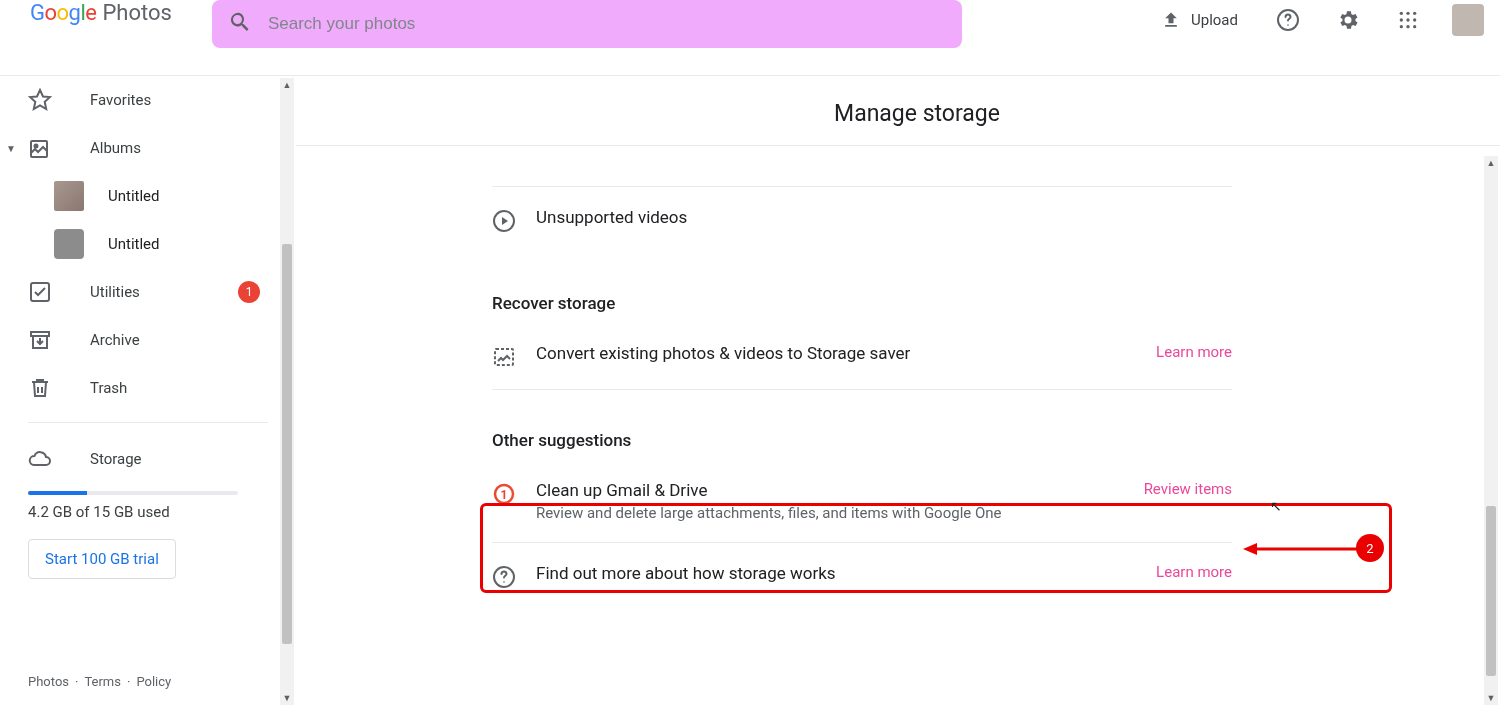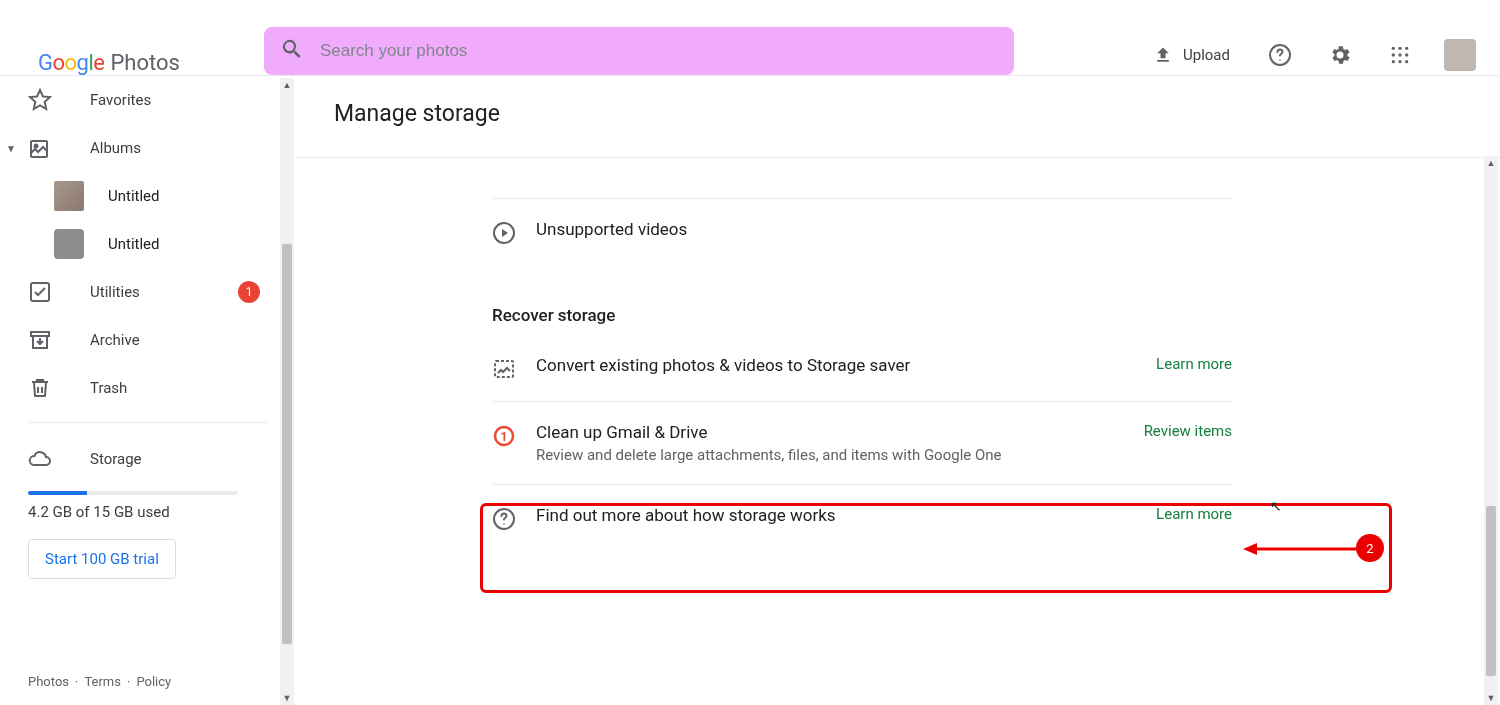--- a/index.html
+++ b/index.html
@@ -1,19 +1,19 @@
 <!DOCTYPE html>
 <html><head>
 <meta charset="utf-8">
 <style>
 * { box-sizing: border-box; margin: 0; padding: 0; }
 body { font-family: "Google Sans", Roboto, Arial, sans-serif; color: #202124; background: #fff; width: 1500px; height: 705px; overflow: hidden; position: relative; }
 
 
-.header { position: absolute; top: 0; left: 0; right: 0; height: 76px; display: flex; align-items: flex-end; padding: 0 24px; border-bottom: 1px solid #e8eaed; gap: 44px; }
+.header { position: absolute; top: 0; left: 0; right: 0; height: 76px; display: flex; align-items: flex-start; padding: 0 16px; border-bottom: 1px solid #e8eaed; }
 .logo { display: flex; align-items: center; gap: 2px; margin-left: 14px; margin-right: 40px; }
 .logo-text { font-size: 22px; letter-spacing: -0.5px; }
 .g-blue { color: #4285f4; } .g-red { color: #ea4335; } .g-yellow { color: #fbbc04; } .g-green { color: #34a853; }
 .logo-suffix { font-size: 22px; color: #5f6368; margin-left: 4px; }
 .search-bar { flex: 0 0 750px; height: 48px; background: #f0abfc; border-radius: 8px; display: flex; align-items: center; padding: 0 16px; gap: 16px; }
 .search-bar input { border: none; background: transparent; font-size: 17px; color: #5f6368; outline: none; flex: 1; }
 .search-bar input::placeholder { color: #80868b; }
 .header-actions { margin-left: auto; display: flex; align-items: center; gap: 20px; }
 .upload-btn { display: flex; align-items: center; gap: 10px; font-size: 15px; color: #3c4043; cursor: pointer; padding: 8px 10px; border-radius: 4px; }
 .icon-btn { width: 40px; height: 40px; display: flex; align-items: center; justify-content: center; border-radius: 50%; cursor: pointer; color: #5f6368; }
@@ -34,28 +34,28 @@
 .storage-bar { width: 210px; height: 4px; background: #e8eaed; border-radius: 2px; margin: 8px 0 8px 0; overflow: hidden; }
 .storage-fill { width: 28%; height: 100%; background: #1a73e8; }
 .storage-text { font-size: 15px; color: #3c4043; margin-bottom: 18px; }
 .trial-btn { display: inline-block; padding: 10px 16px; border: 1px solid #dadce0; border-radius: 4px; color: #1a73e8; font-size: 15px; cursor: pointer; }
 .footer-links { position: absolute; bottom: 16px; left: 28px; font-size: 13px; color: #5f6368; }
 .footer-links a { color: #5f6368; text-decoration: none; cursor: pointer; }
 .footer-links .dot { margin: 0 6px; }
 
 
 .main { position: absolute; top: 76px; left: 296px; right: 0; bottom: 0; overflow: hidden; }
-.main-header { padding: 24px 0 30px 38px; font-size: 23px; border-bottom: 1px solid #e8eaed; }
+.main-header { padding: 24px 0 18px 38px; font-size: 23px; border-bottom: 1px solid #e8eaed; text-align: center; }
 .content { padding-left: 196px; padding-top: 16px; }
 .row-item { display: flex; align-items: flex-start; padding: 20px 0; max-width: 740px; }
 .row-icon { width: 44px; color: #5f6368; display: flex; justify-content: flex-start; padding-top: 2px; }
 .row-body { flex: 1; }
 .row-title { font-size: 17px; color: #202124; }
 .row-desc { font-size: 15px; color: #5f6368; margin-top: 4px; }
-.row-action { margin-left: auto; color: #15803d; font-size: 15px; cursor: pointer; white-space: nowrap; }
+.row-action { margin-left: auto; color: #ec4899; font-size: 15px; cursor: pointer; white-space: nowrap; }
 .divider-line { height: 1px; background: #e8eaed; max-width: 740px; }
 .section-title { font-size: 17px; font-weight: 500; color: #202124; margin-top: 40px; margin-bottom: 10px; }
 
 
 .annot-box { position: absolute; border: 3px solid #ea0000; border-radius: 6px; pointer-events: none; }
 .annot-arrow { position: absolute; pointer-events: none; }
 .annot-circle { position: absolute; width: 28px; height: 28px; background: #ea0000; border-radius: 50%; color: #fff; display: flex; align-items: center; justify-content: center; font-size: 13px; pointer-events: none; }
 
 
 .vscroll { position: absolute; right: 2px; width: 14px; background: #f1f1f1; }
@@ -223,20 +223,21 @@
             <path d="M6 16l3-3 2 2 4-4 3 3" stroke-dasharray="0"></path>
           </svg>
       </div>
       <div class="row-body">
           <div class="row-title">Convert existing photos &amp; videos to Storage saver</div>
         </div>
       <div class="row-action">Learn more</div>
     </div>
     <div class="divider-line"></div>
 
+    <div class="section-title">Other suggestions</div>
     <div class="row-item">
       <div class="row-icon">
         <svg width="24" height="24" viewBox="0 0 24 24">
             <circle cx="12" cy="12" r="9" fill="none" stroke="url(#g1)" stroke-width="2.5"></circle>
             <defs>
               <linearGradient id="g1" x1="0" y1="0" x2="24" y2="24">
                 <stop offset="0" stop-color="#ea4335"></stop>
                 <stop offset="0.33" stop-color="#fbbc04"></stop>
                 <stop offset="0.66" stop-color="#34a853"></stop>
                 <stop offset="1" stop-color="#4285f4"></stop>

